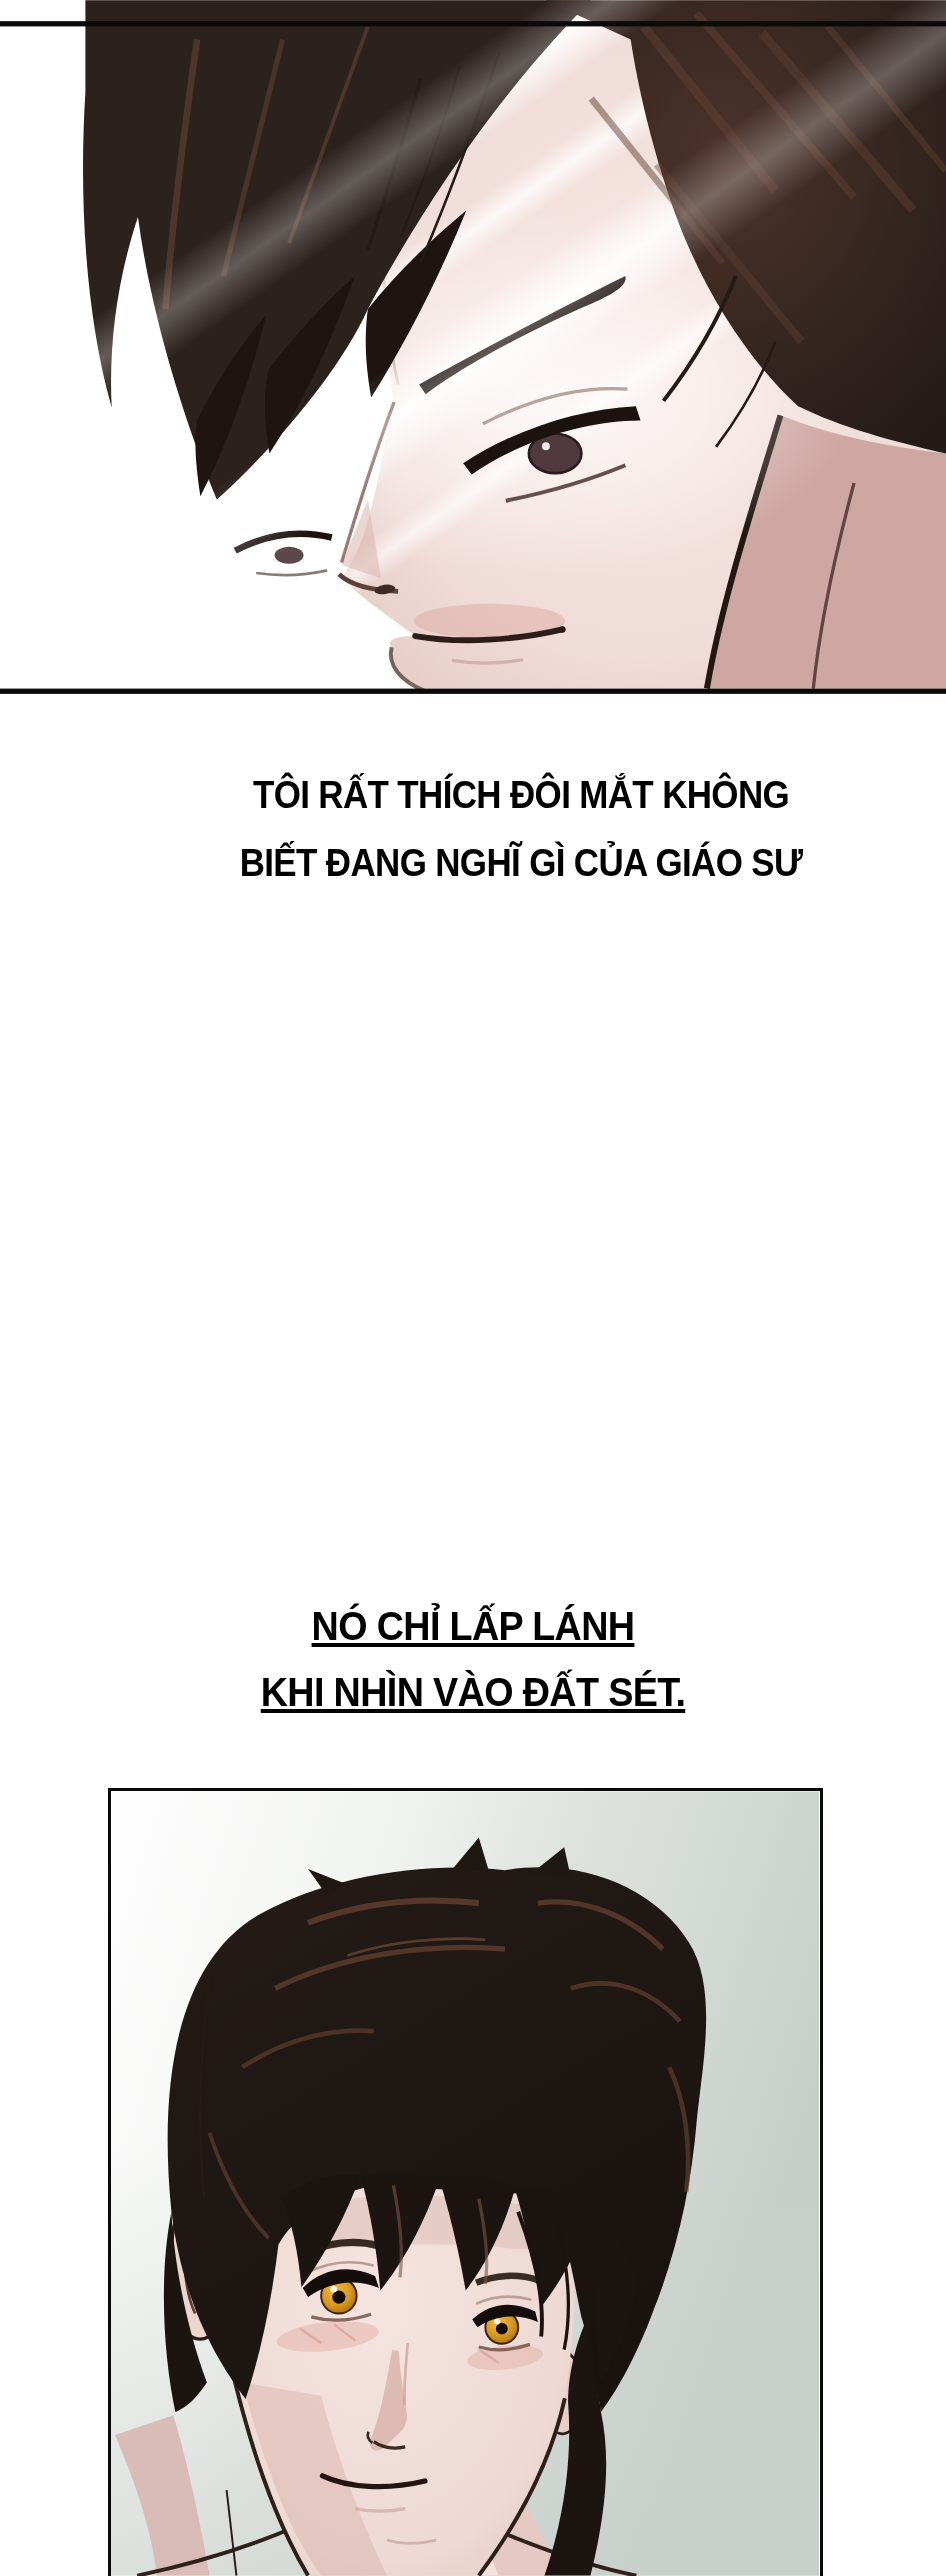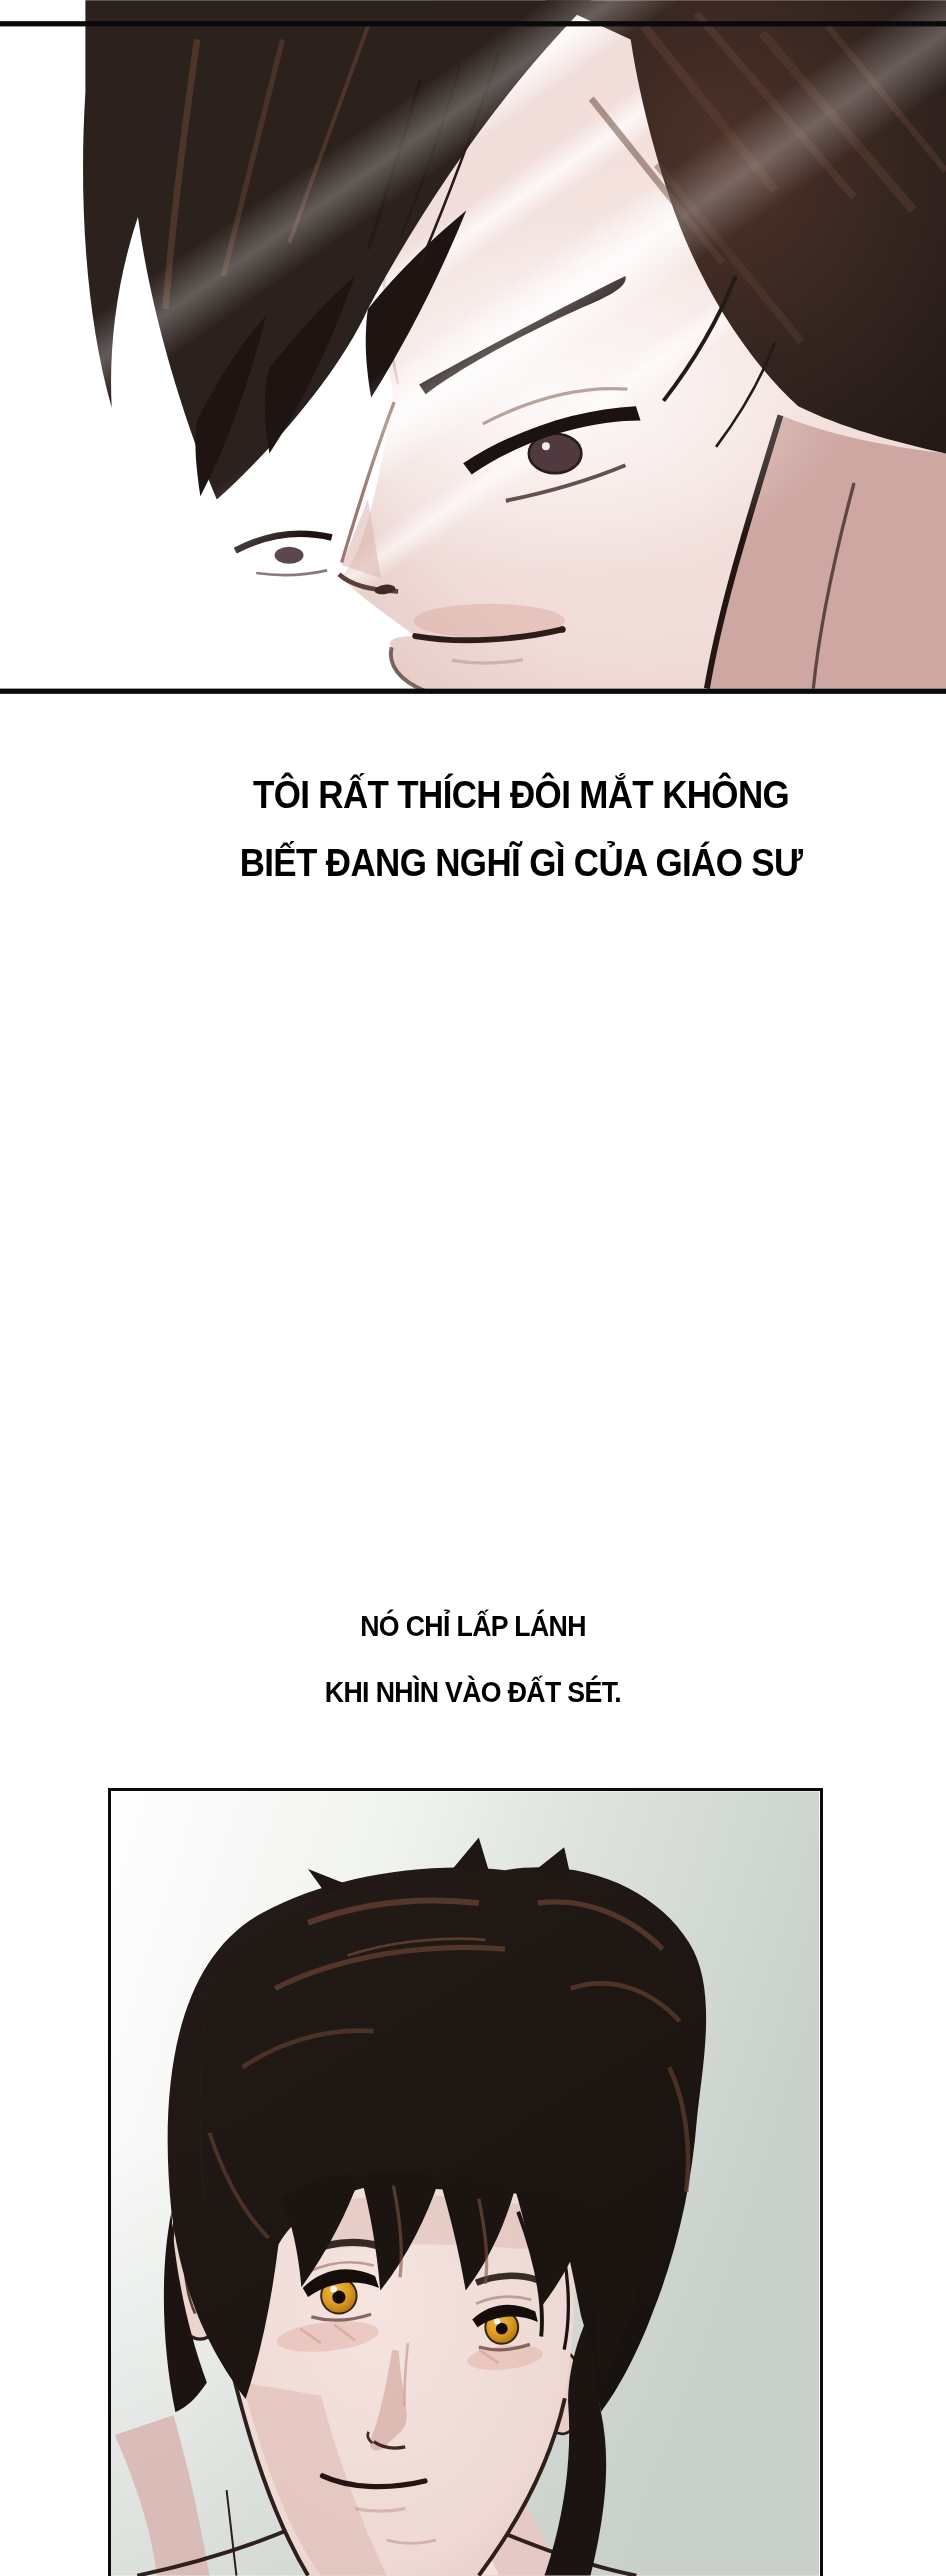--- a/index.html
+++ b/index.html
@@ -24,21 +24,21 @@
     text-align:center;
     color:#000000;
     font-weight:700;
     letter-spacing:-0.7px;
   }
   .caption .cap-inner{
     transform:scaleX(0.92);
     transform-origin:50% 50%;
   }
   .caption-1{ top:761px; font-size:38px; line-height:68px;margin-left:48px; }
-  .caption-2{ top:1593px; font-size:29px; line-height:66px; }
+  .caption-2{ top:1593px; font-size:41px; line-height:66px;text-decoration:underline; }
   .cap-line{white-space:nowrap;}
   .panel-bottom{
     position:absolute;
     left:108px; top:1788px;
     width:715px; height:788px;
     border-left:3.3px solid #0a0a0a;
     border-right:3.3px solid #0a0a0a;
     border-top:3.3px solid #0a0a0a;
     box-sizing:border-box;
     overflow:hidden;

